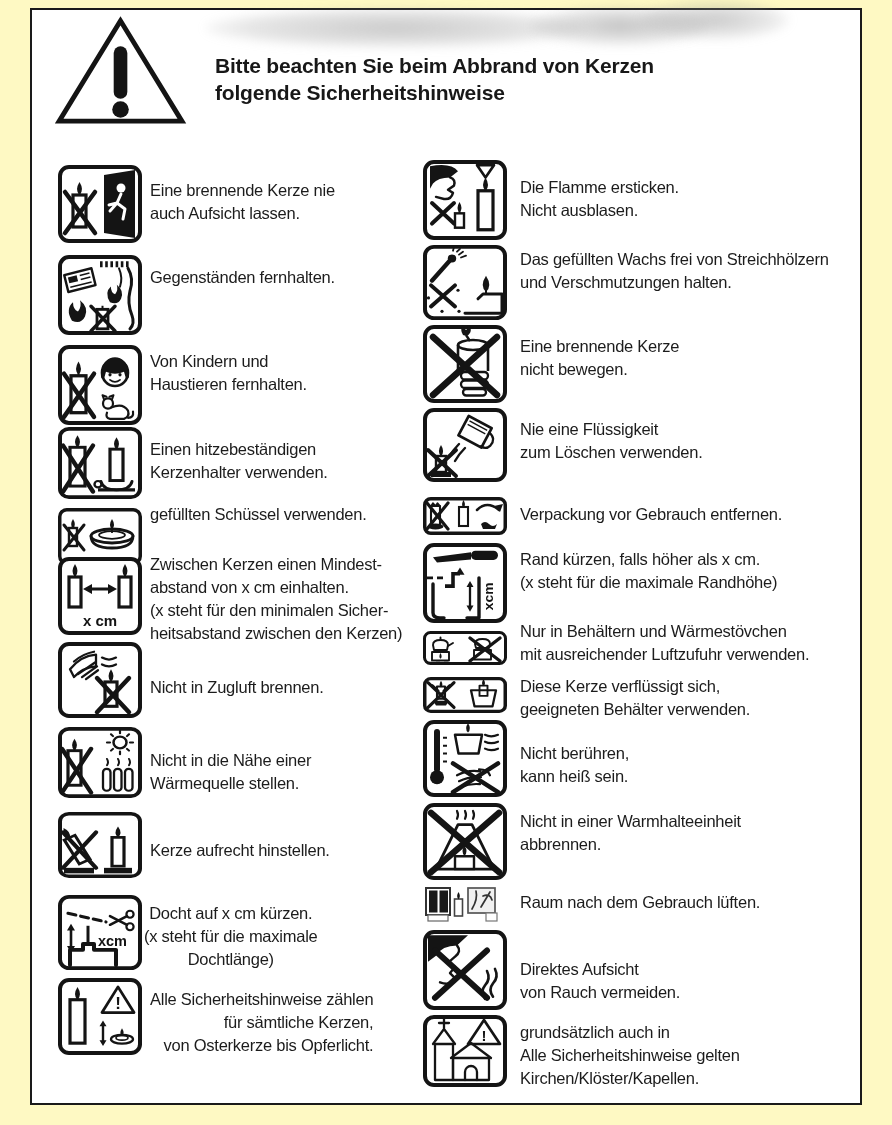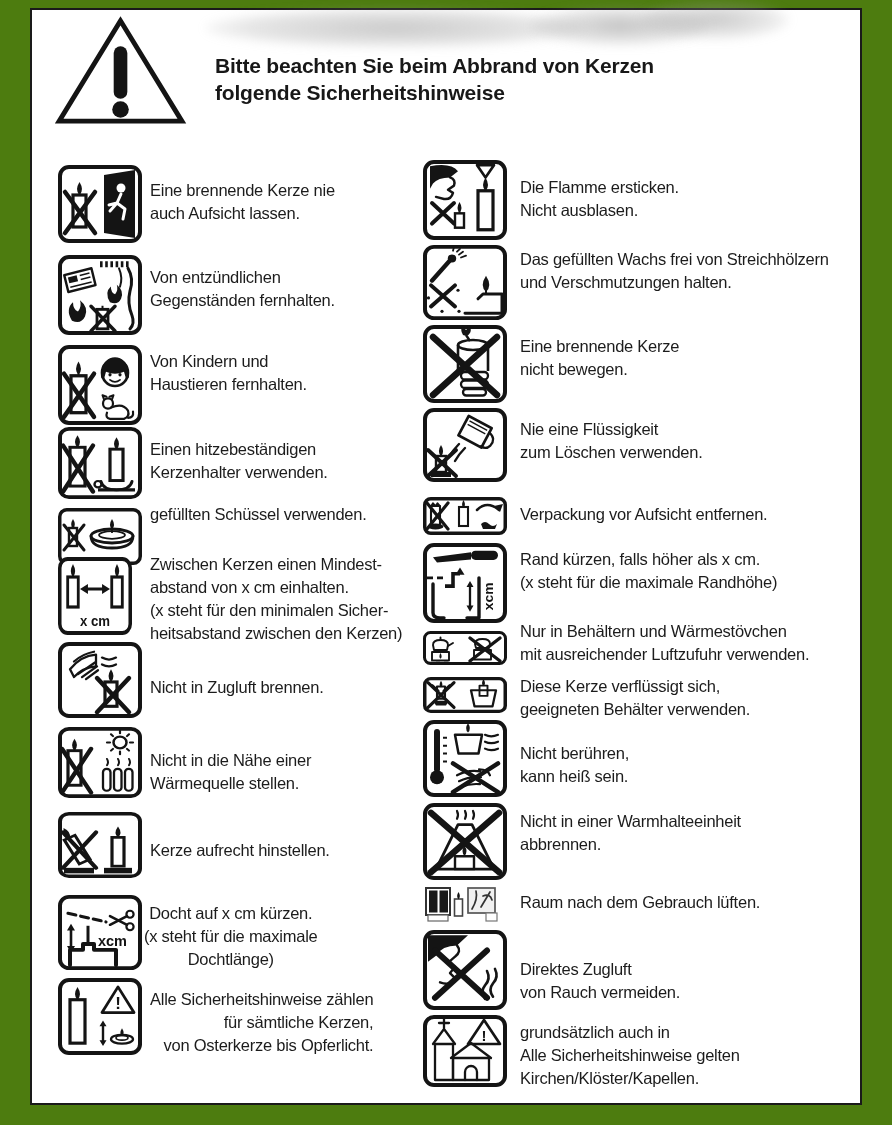--- a/index.html
+++ b/index.html
@@ -1,16 +1,16 @@
 <!DOCTYPE html>
 <html><head>
 <meta charset="utf-8">
 <style>
   html,body{margin:0;padding:0;background:#fff;}
-  #page{position:relative;width:892px;height:1125px;background:#4d7c0f;overflow:hidden;
+  #page{position:relative;width:892px;height:1125px;background:#fef9c3;overflow:hidden;
         font-family:"Liberation Sans",sans-serif;color:#1a1a1a;}
   #border{position:absolute;left:30px;top:8px;width:828px;height:1093px;
           border:2.5px solid #1a1a1a;background:#fff;}
   .smudge{position:absolute;border-radius:50%;filter:blur(5px);pointer-events:none;}
   #header-triangle{position:absolute;left:55px;top:14px;width:132px;height:114px;}
   #title{position:absolute;left:215px;top:52px;font-size:21px;font-weight:bold;
          line-height:27px;letter-spacing:-0.2px;color:#181818;}
   .col{position:absolute;top:0;left:0;}
   .icon-box{position:absolute;}
   .icon-box svg{display:block;}
@@ -71,21 +71,20 @@
             <path d="M70 13 q6 10 2 22 q-3 12 2 24 q3 8 -2 13" stroke="#141414" fill="none" stroke-linejoin="round" stroke-linecap="round" stroke-width="3"></path>
             <path d="M61 13 q4 9 1 18" stroke="#141414" fill="none" stroke-linejoin="round" stroke-linecap="round" stroke-width="2"></path>
             <path transform="translate(14 64) scale(1)" d="M0 0 q-7 -11 1 -18 q0 7 5 9 q4 -5 2 -11 q9 7 5 16 q-4 8 -13 4 Z" fill="#141414"></path>
             <path transform="translate(52 46) scale(0.85)" d="M0 0 q-7 -11 1 -18 q0 7 5 9 q4 -5 2 -11 q9 7 5 16 q-4 8 -13 4 Z" fill="#141414"></path>
             <rect x="39" y="53" width="11" height="19" fill="#fff" stroke="#141414" stroke-width="2.8"></rect>
             <line x1="44.5" y1="53" x2="44.5" y2="49.5" stroke="#141414" stroke-width="2"></line>
             <path d="M33 50 L57 74 M57 50 L33 74" stroke="#141414" stroke-width="3.5" fill="none" stroke-linecap="round"></path>
           </svg>
         </div>
         <div class="item-text" style="left: 150px; top: 266px;">
-          <div>Von entzündlichen</div>
           <div>Gegenständen fernhalten.</div>
         </div>
       </div>
       <div>
         <div class="icon-box" style="left: 58px; top: 345px; width: 84px; height: 80px;">
           <svg viewBox="0 0 84 78" preserveAspectRatio="none" width="100%" height="100%">
             <rect x="2" y="2" width="80" height="74" rx="9" fill="#fff" stroke="#141414" stroke-width="4"></rect>
             <rect x="13" y="30" width="15" height="36" fill="#fff" stroke="#141414" stroke-width="3.2"></rect>
             <line x1="20.5" y1="30" x2="20.5" y2="26.5" stroke="#141414" stroke-width="2"></line>
             <path d="M20.5 16 q-5 8 0 13 q5 -5 0 -13 Z" fill="#141414"></path>
@@ -140,21 +139,21 @@
             <ellipse cx="54" cy="27" rx="13" ry="3.8" stroke="#141414" fill="none" stroke-linejoin="round" stroke-linecap="round" stroke-width="1.7"></ellipse>
             <line x1="54" y1="25" x2="54" y2="22" stroke="#141414" stroke-width="1.8"></line>
             <path d="M54 11 q-4 6.4 0 10.4 q4 -4 0 -10.4 Z" fill="#141414"></path>
           </svg>
         </div>
         <div class="item-text" style="left: 150px; top: 503px;">
           <div>gefüllten Schüssel verwenden.</div>
         </div>
       </div>
       <div>
-        <div class="icon-box" style="left: 58px; top: 557px; width: 74px; height: 78px;">
+        <div class="icon-box" style="left: 58px; top: 557px; width: 84px; height: 78px;">
           <svg viewBox="0 0 84 78" preserveAspectRatio="none" width="100%" height="100%">
             <rect x="2" y="2" width="80" height="74" rx="9" fill="#fff" stroke="#141414" stroke-width="4"></rect>
             <rect x="11" y="20" width="12" height="30" fill="#fff" stroke="#141414" stroke-width="3.2"></rect>
             <line x1="17" y1="20" x2="17" y2="16.5" stroke="#141414" stroke-width="2"></line>
             <path d="M17 7 q-5 8 0 13 q5 -5 0 -13 Z" fill="#141414"></path>
             <rect x="61" y="20" width="12" height="30" fill="#fff" stroke="#141414" stroke-width="3.2"></rect>
             <line x1="67" y1="20" x2="67" y2="16.5" stroke="#141414" stroke-width="2"></line>
             <path d="M67 7 q-5 8 0 13 q5 -5 0 -13 Z" fill="#141414"></path>
             <line x1="31" y1="32" x2="53" y2="32" stroke="#141414" stroke-width="3"></line>
             <path d="M25 32 l9 -5 v10 Z M59 32 l-9 -5 v10 Z" fill="#141414"></path>
@@ -371,21 +370,21 @@
             <path d="M4 6 L25 32 M25 6 L4 32" stroke="#141414" stroke-width="3.2" fill="none" stroke-linecap="round"></path>
             <rect x="36" y="10" width="9" height="19" fill="#fff" stroke="#141414" stroke-width="2.1"></rect>
             <line x1="40.5" y1="10" x2="40.5" y2="6.5" stroke="#141414" stroke-width="2"></line>
             <path d="M40.5 3 q-2.75 4.4 0 7.15 q2.75 -2.75 0 -7.15 Z" fill="#141414"></path>
             <path d="M54 13 q10 -10 22 0" stroke="#141414" fill="none" stroke-linejoin="round" stroke-linecap="round" stroke-width="2.5"></path>
             <path d="M77 15 l3 -8 l-9 2 Z" fill="#141414"></path>
             <path d="M58 27 q4 -4 8 0 q4 4 8 0 l-2 5 h-12 Z" fill="#141414"></path>
           </svg>
         </div>
         <div class="item-text" style="left: 520px; top: 503px;">
-          <div>Verpackung vor Aufsicht entfernen.</div>
+          <div>Verpackung vor Gebrauch entfernen.</div>
         </div>
       </div>
       <div>
         <div class="icon-box" style="left: 423px; top: 543px; width: 84px; height: 80px;">
           <svg viewBox="0 0 84 78" preserveAspectRatio="none" width="100%" height="100%">
             <rect x="2" y="2" width="80" height="74" rx="9" fill="#fff" stroke="#141414" stroke-width="4"></rect>
             <path d="M10 14 L48 9 L48 16 L14 19 Z" fill="#141414"></path>
             <rect x="48" y="7.5" width="27" height="9" rx="4.5" fill="#141414"></rect>
             <path d="M4 34 h16" stroke="#141414" stroke-width="2.8" stroke-dasharray="6 4"></path>
             <path d="M22 42 h8 V30 h7" stroke="#141414" stroke-width="3.6" fill="none"></path>
@@ -502,21 +501,21 @@
         <div class="icon-box" style="left: 423px; top: 930px; width: 84px; height: 80px;">
           <svg viewBox="0 0 84 78" preserveAspectRatio="none" width="100%" height="100%">
             <rect x="2" y="2" width="80" height="74" rx="9" fill="#fff" stroke="#141414" stroke-width="4"></rect>
             <path d="M5 5 H45 L34 15 Q19 15 13 25 L5 31 Z" fill="#141414"></path>
             <path d="M34 15 q5 6 -2 11 l-7 6 l7 4 l-5 6 l5 5 q-4 8 -15 4" stroke="#141414" fill="none" stroke-linejoin="round" stroke-linecap="round" stroke-width="2.4"></path>
             <path d="M12 20 L64 66 M64 20 L12 66" stroke="#141414" stroke-width="6" fill="none" stroke-linecap="round"></path>
             <path d="M64 40 q4 8 -2 14 q-5 6 0 13 M72 38 q4 8 -2 14 q-5 6 0 13" stroke="#141414" fill="none" stroke-linejoin="round" stroke-linecap="round" stroke-width="2.6"></path>
           </svg>
         </div>
         <div class="item-text" style="left: 520px; top: 958px;">
-          <div>Direktes Zugluft</div>
+          <div>Direktes Aufsicht</div>
           <div>von Rauch vermeiden.</div>
         </div>
       </div>
       <div>
         <div class="icon-box" style="left: 423px; top: 1015px; width: 84px; height: 72px;">
           <svg viewBox="0 0 84 72" preserveAspectRatio="none" width="100%" height="100%">
             <rect x="2" y="2" width="80" height="68" rx="9" fill="#fff" stroke="#141414" stroke-width="4"></rect>
             <g stroke="#141414" fill="none" stroke-linejoin="round" stroke-linecap="round" stroke-width="2.3">
               <rect x="12" y="29" width="18" height="36"></rect>
               <path d="M10 29 L21 14 L32 29"></path>

